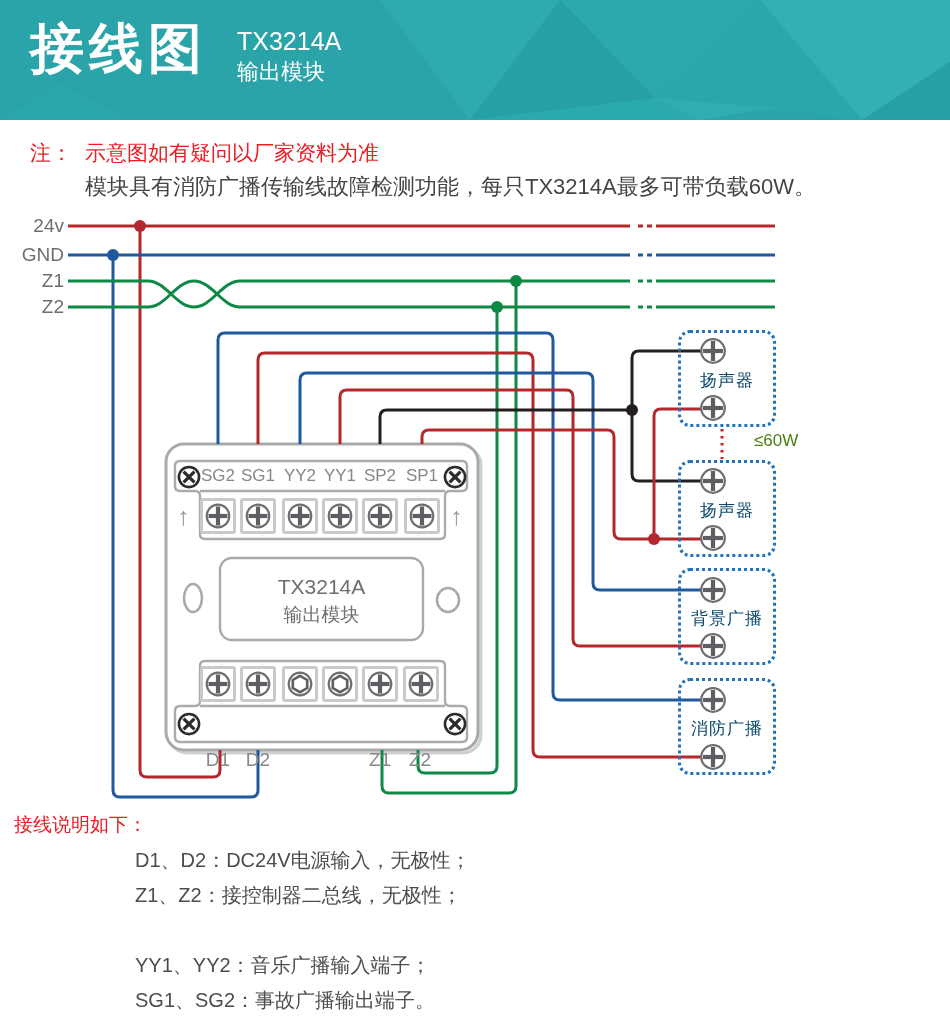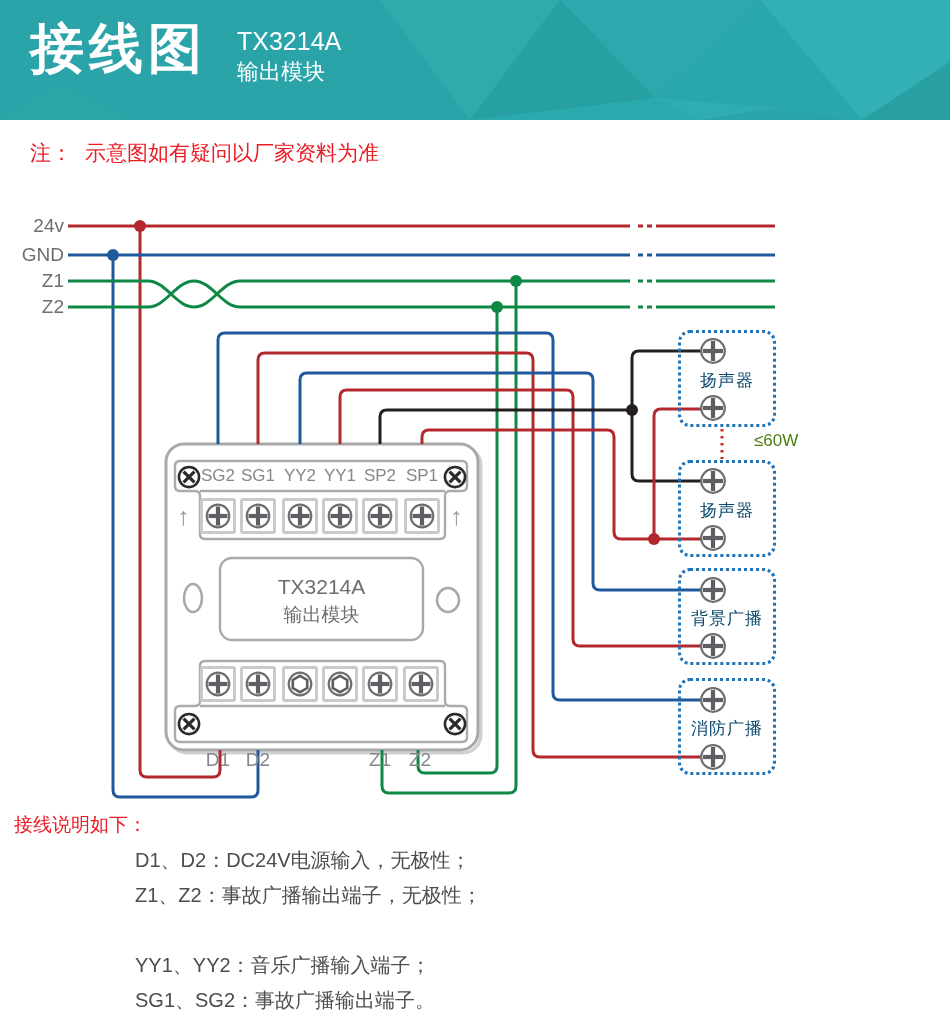--- a/index.html
+++ b/index.html
@@ -58,20 +58,21 @@
       <polygon points="700,120 655,98 775,108" fill="#30adb0"></polygon>
       <polygon points="0,120 60,84 130,120" fill="#2ba7aa"></polygon>
     </svg>
     <div class="hd-title">接线图</div>
     <div class="hd-model">TX3214A</div>
     <div class="hd-sub">输出模块</div>
   </div>
 
   <div class="abs note-red" style="left:30px;top:139px;">注：</div>
   <div class="abs note-red" style="left:85px;top:139px;">示意图如有疑问以厂家资料为准</div>
+  <div class="abs note-dark" style="left:85px;top:172px;">模块具有消防广播传输线故障检测功能，每只TX3214A最多可带负载60W。</div>
 
   <svg class="abs" style="left:0;top:0;" width="950" height="1026" viewBox="0 0 950 1026">
     <g fill="none" stroke-linecap="butt">
 
       <rect x="169" y="447" width="312" height="306" rx="18" fill="#e9eaea" stroke="#cfd0d2" stroke-width="3"></rect>
       <rect x="166" y="444" width="312" height="306" rx="18" fill="#fff" stroke="#a7a9ac" stroke-width="3"></rect>
 
       <path d="M205,539 Q200,539 200,534 V496 Q200,491 195,491 H180 Q175,491 175,486 V466 Q175,461 180,461 H462 Q467,461 467,466 V486 Q467,491 462,491 H450 Q445,491 445,496 V534 Q445,539 440,539 Z" stroke="#a9abae" stroke-width="2.4"></path>
       <line x1="200" y1="491" x2="445" y2="491" stroke="#a9abae" stroke-width="2.4"></line>
 
@@ -319,17 +320,17 @@
         <svg class="tico" viewBox="0 0 30 30">
           <circle class="tc" cx="15" cy="15" r="11.8"></circle>
           <line class="tx" x1="15" y1="5" x2="15" y2="25"></line>
           <line class="tx" x1="5" y1="15" x2="25" y2="15"></line>
         </svg>
       </div>
   </div>
 
   <div id="instr-title">接线说明如下：</div>
   <div class="instr-item" style="top:847px;">D1、D2：DC24V电源输入，无极性；</div>
-  <div class="instr-item" style="top:882px;">Z1、Z2：事故广播输出端子，无极性；</div>
+  <div class="instr-item" style="top:882px;">Z1、Z2：接控制器二总线，无极性；</div>
   <div class="instr-item" style="top:952px;">YY1、YY2：音乐广播输入端子；</div>
   <div class="instr-item" style="top:987px;">SG1、SG2：事故广播输出端子。</div>
 
 </div>
 
 </body></html>

